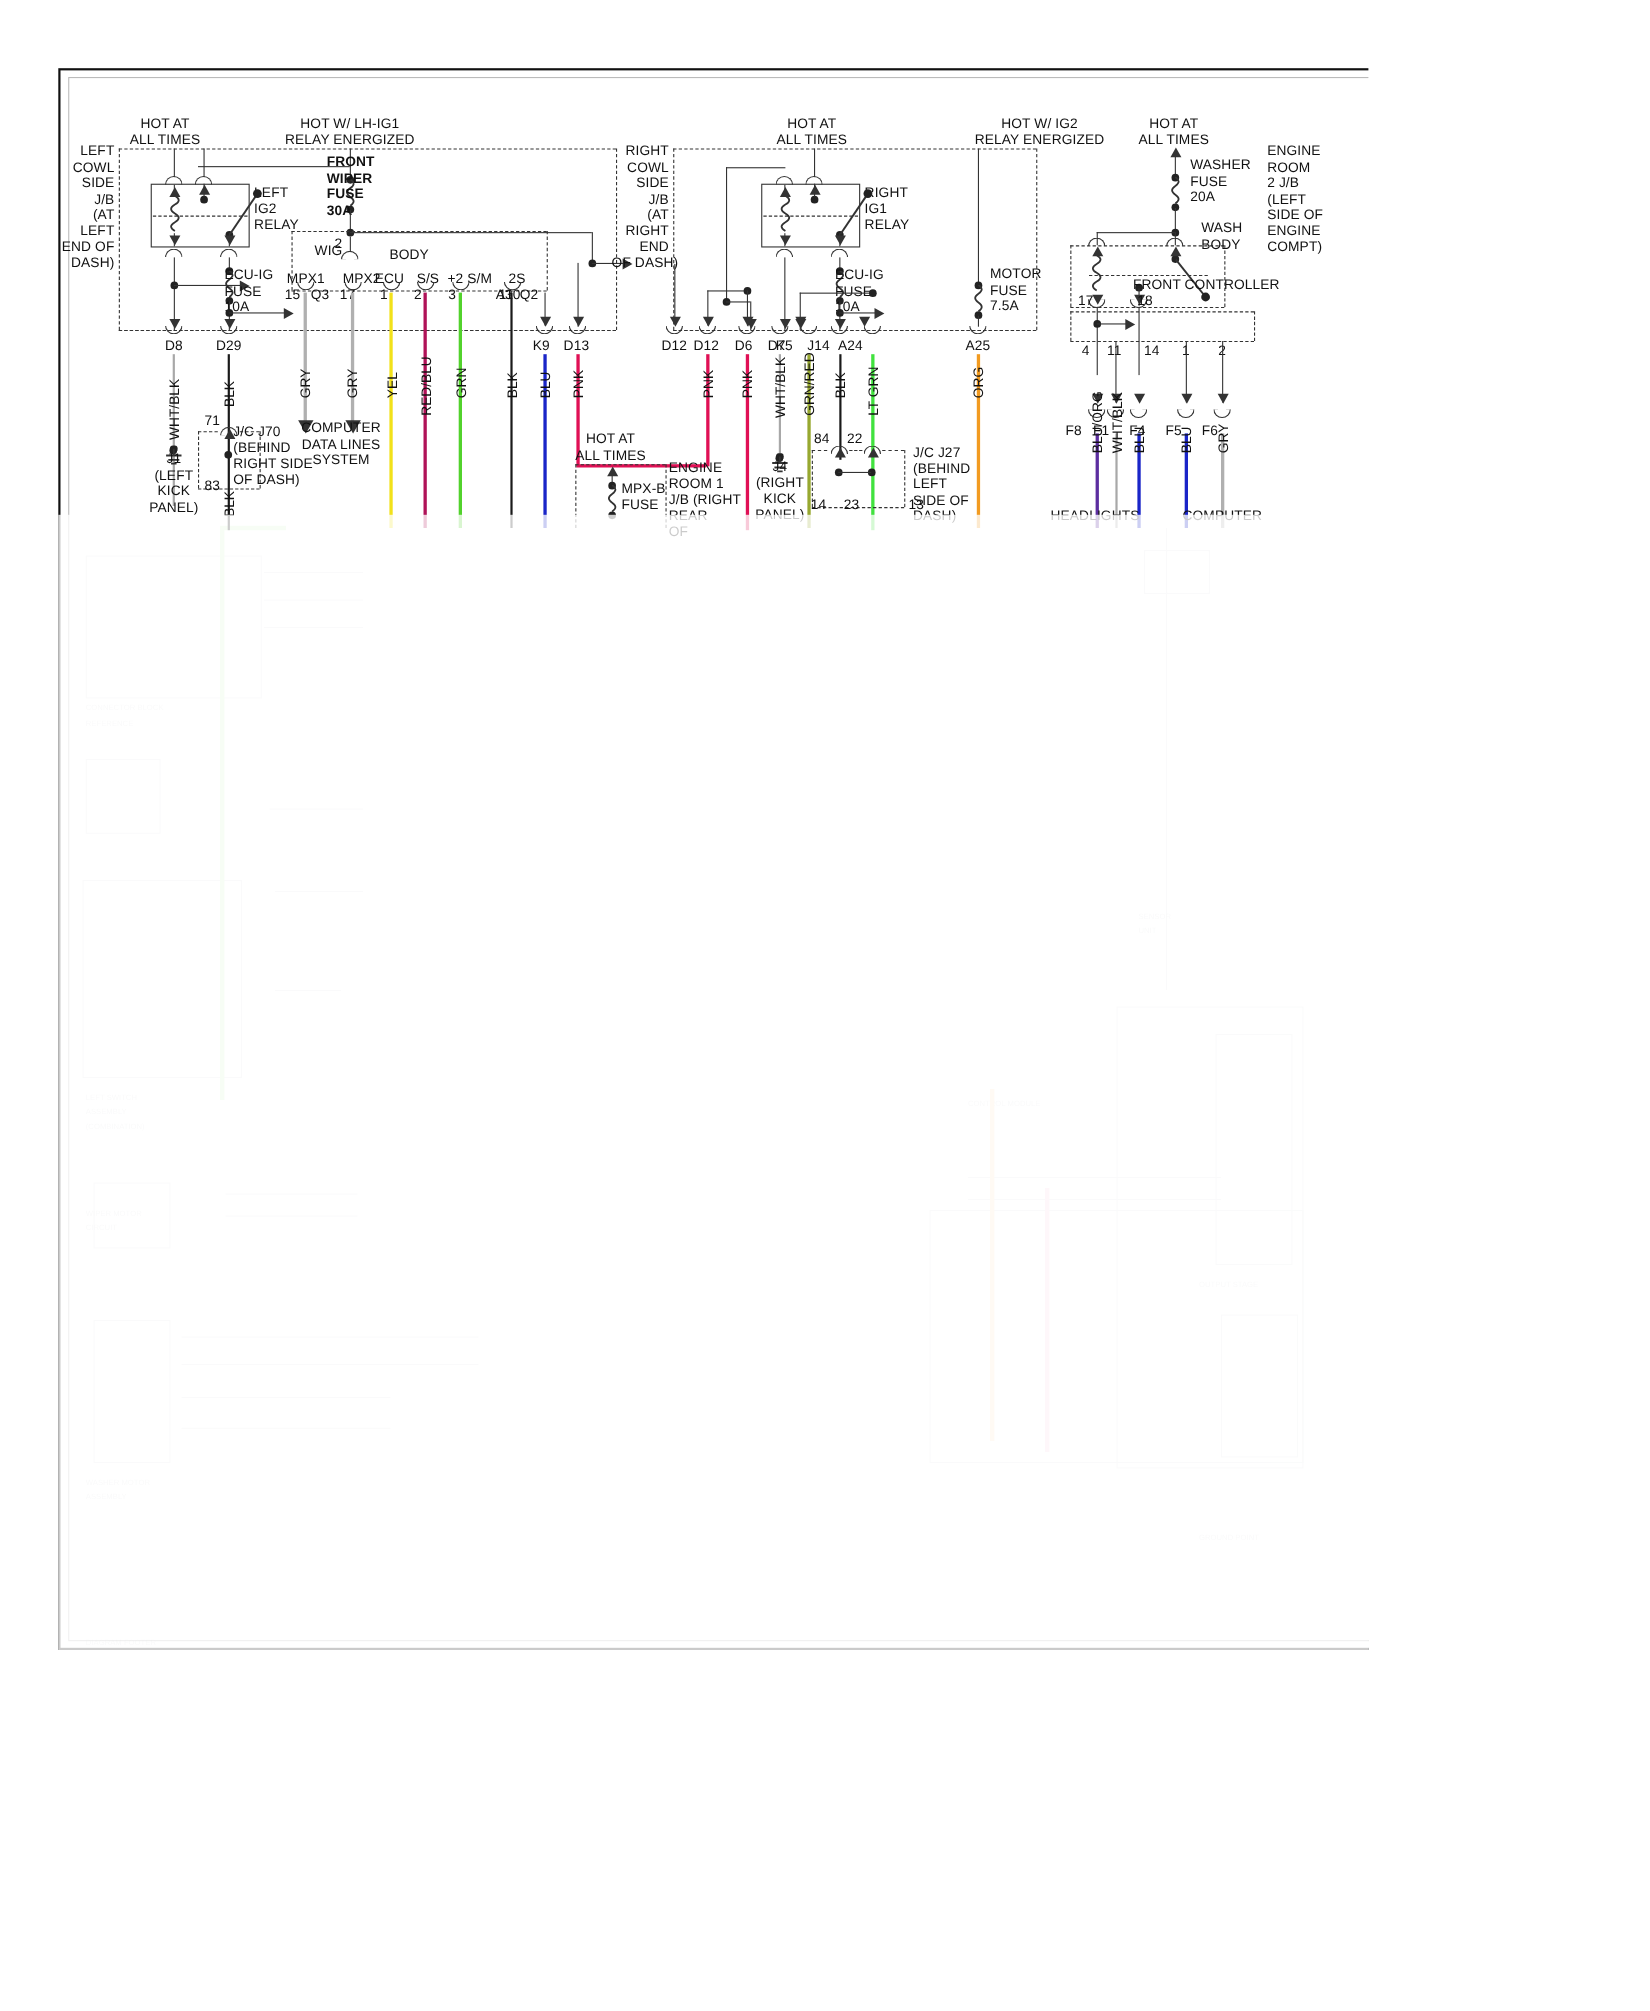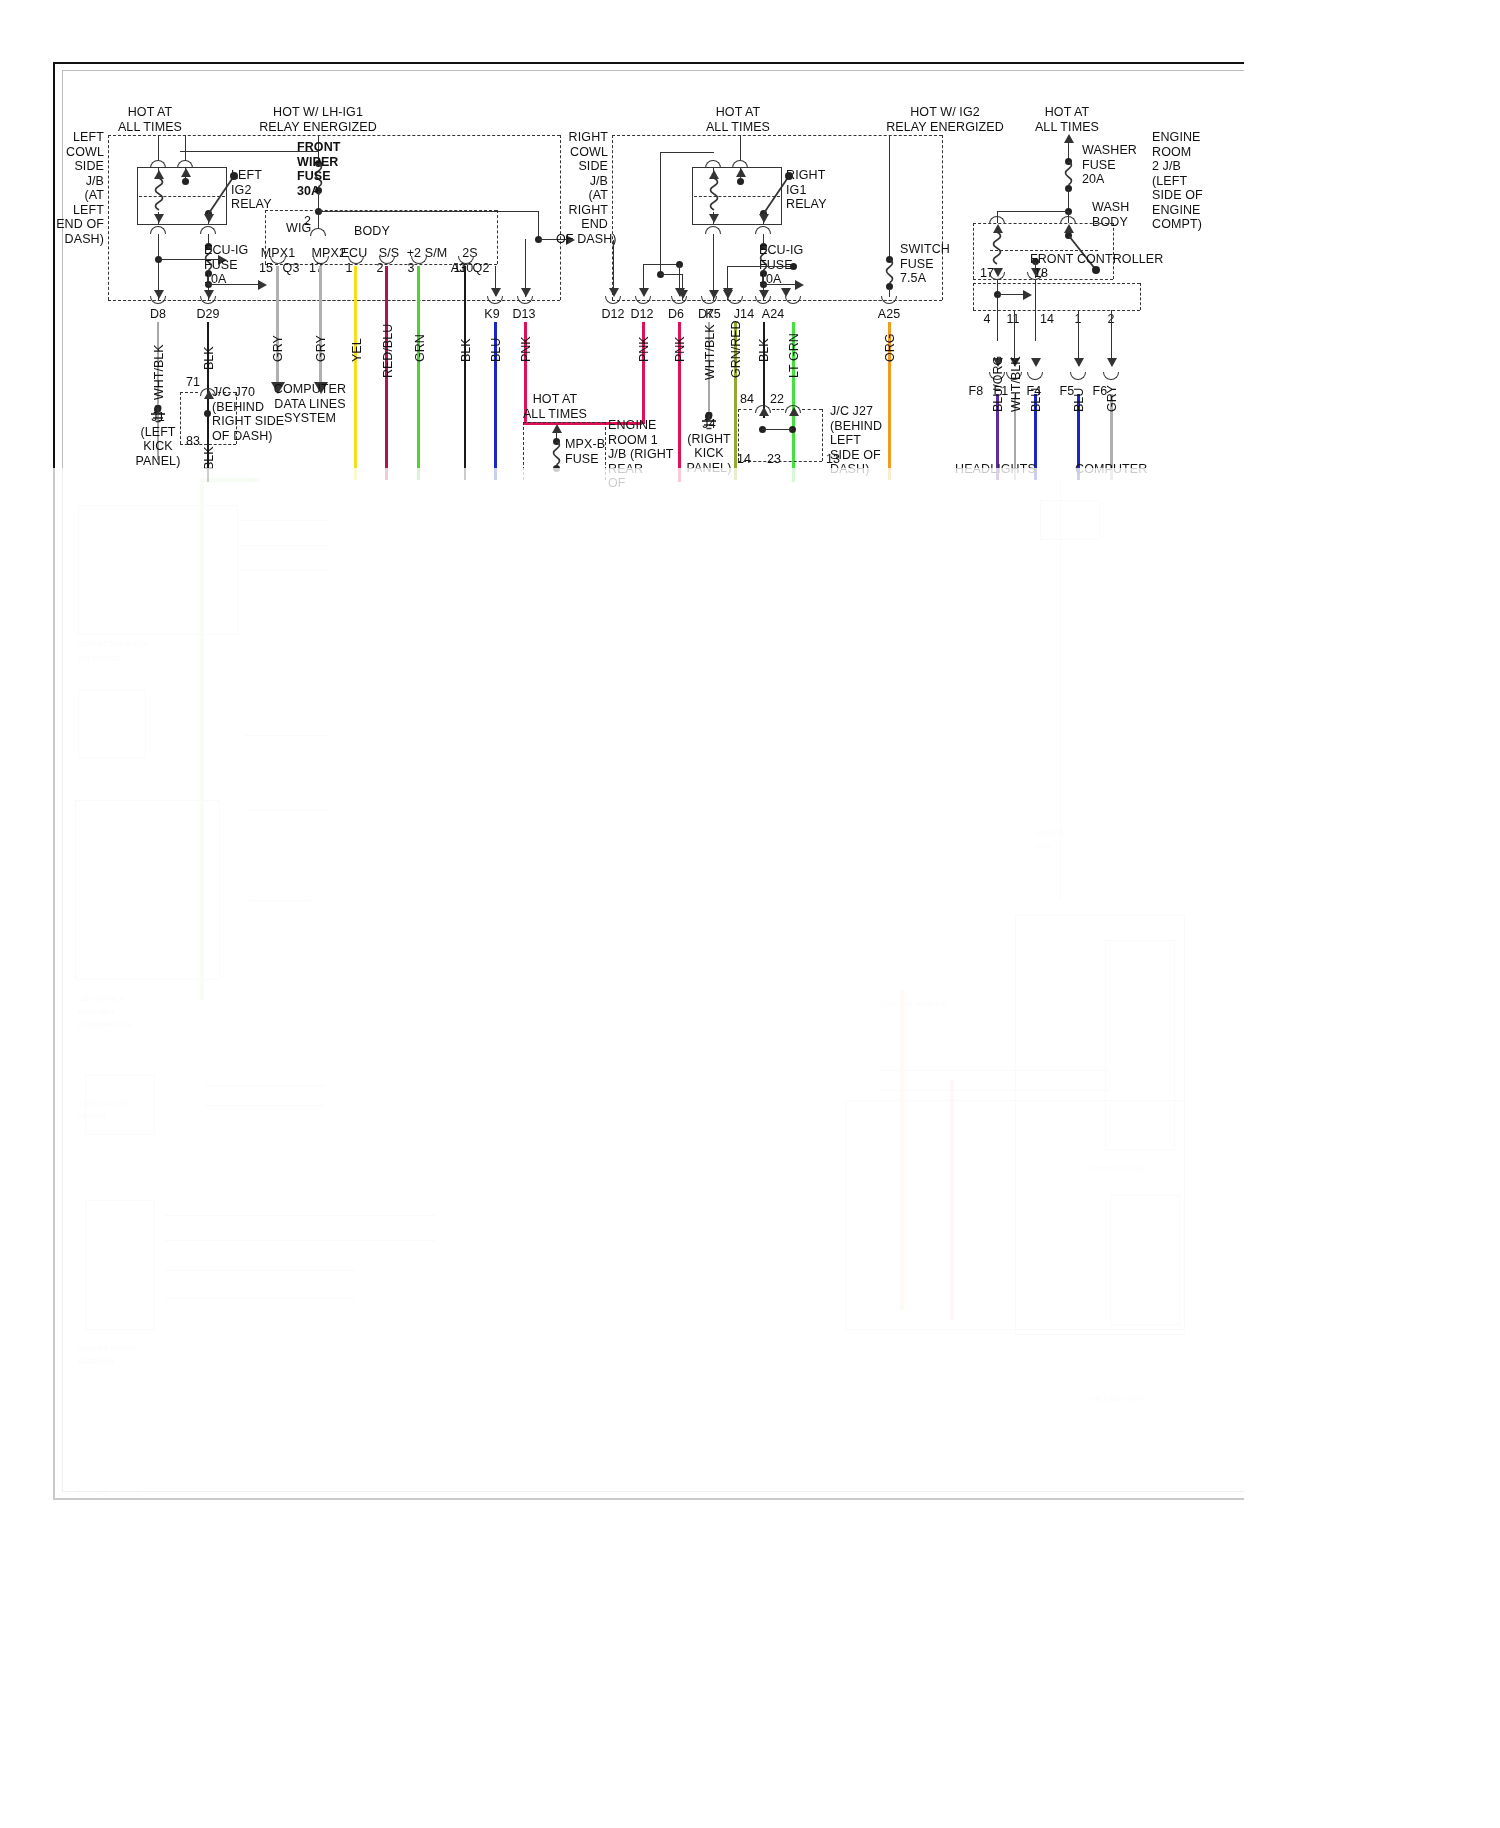--- a/index.html
+++ b/index.html
@@ -503,21 +503,21 @@
   <div class="lbl" style="left:800px;top:452px;width:20px;margin-left:26px;">13</div>
 
   <div class="lbl c" style="left:855px;top:105px;width:180px;">HOT W/ IG2
 RELAY ENERGIZED</div>
   <div class="v" style="left:889px;top:135px;height:124px;"></div>
   <div class="dot" style="left:886px;top:256px;"></div>
   <svg class="fuse" style="left:884px;top:259px;width:11px;height:26px;">
     <path d="M5.5 0 q6 4 0 8 q-6 4 0 8 q6 4 0 8" stroke="#333" stroke-width="1.6" fill="none"></path>
   </svg>
   <div class="dot" style="left:886px;top:283px;"></div>
-  <div class="lbl" style="left:900px;top:242px;width:60px;">SWITCH
+  <div class="lbl" style="left:900px;top:242px;width:60px;">MOTOR
 FUSE
 7.5A</div>
   <div class="v" style="left:889px;top:287px;height:10px;"></div>
   <div class="hump" style="left:881px;top:296px;transform:rotate(180deg);"></div>
   <div class="lbl c" style="left:871px;top:307px;width:36px;">A25</div>
   <div class="w org" style="left:888px;top:322px;height:158px;"></div>
   <div class="vlbl" style="left:883px;top:362px;">ORG</div>
 
   <div class="lbl c" style="left:1007px;top:105px;width:120px;">HOT AT
 ALL TIMES</div>

